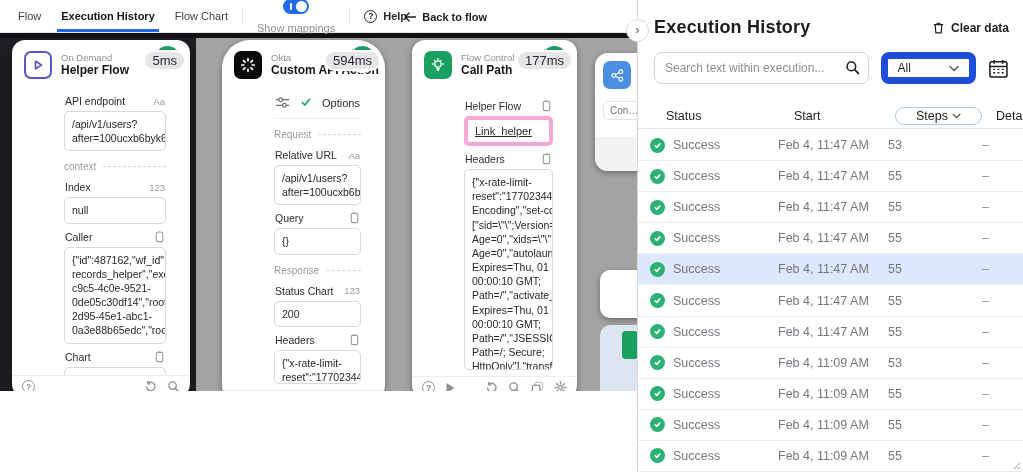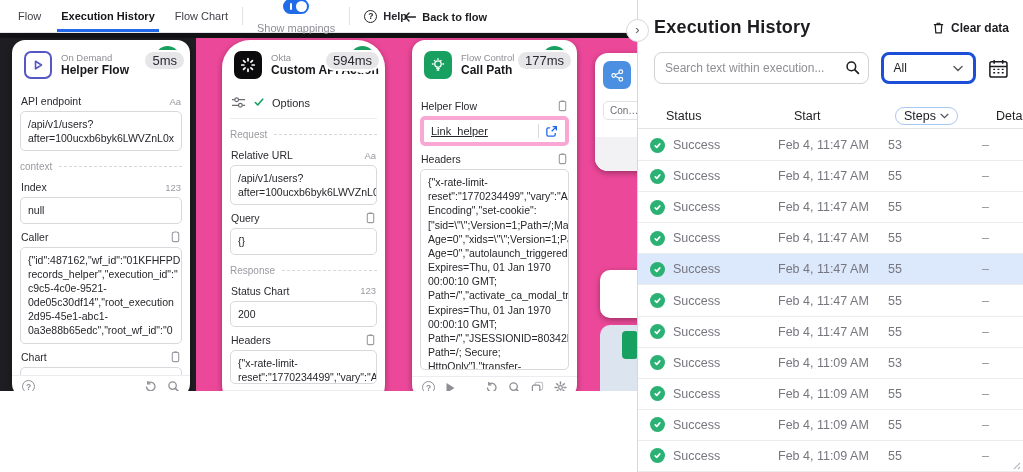--- a/index.html
+++ b/index.html
@@ -20,49 +20,49 @@
   .toggle .bar { position:absolute; left:7px; top:4px; width:2px; height:7px; background:#fff; border-radius:1px; }
   .toggle .knob { position:absolute; right:2px; top:2px; width:11px; height:11px; background:#fff; border-radius:50%; }
   .toggle-label { color:#8e8e95; }
   .help-group { display:flex; align-items:center; gap:6px; font-weight:bold; color:#26262b; }
   .qm { display:inline-flex; align-items:center; justify-content:center; width:13px; height:13px;
     border:1.2px solid currentColor; border-radius:50%; font-size:8.5px; font-weight:bold; }
   .back-link { position:absolute; right:150px; top:0; height:33px; display:flex; align-items:center; gap:6px;
     font-weight:bold; color:#1d1d21; cursor:pointer; }
 
   
-  .canvas { position:absolute; left:0; top:33px; width:637px; height:358px; background:#ec4899; overflow:hidden; }
+  .canvas { position:absolute; left:0; top:33px; width:637px; height:358px; background:#a3a3a3; overflow:hidden; }
   .darkcol { position:absolute; left:0; top:0; width:196px; height:439px; background:#1d1d22; }
   .topstrip { position:absolute; left:0; top:0; width:637px; height:5px; background:#121215; }
 
   .card { position:absolute; background:#fff; border-radius:13px; box-shadow:0 2px 6px rgba(0,0,0,.35);
     display:flex; flex-direction:column; overflow:hidden; }
   .card-head { display:flex; align-items:center; gap:9px; padding:11px 12px 9px 12px; position:relative; flex:none; }
   .app-icon { width:28px; height:28px; border-radius:7px; flex:none; display:flex; align-items:center; justify-content:center; }
   .head-txt { line-height:1.25; min-width:0; }
   .head-label { font-size:9.5px; color:#8e8e95; }
   .head-title { font-size:12px; font-weight:bold; color:#17171b; white-space:nowrap; }
   .check-badge { position:absolute; top:6px; right:10px; width:25px; height:25px; border-radius:50%;
     background:#17a05f; box-shadow:0 0 0 2px #fff; display:flex; align-items:center; justify-content:center; }
   .ms-pill { position:absolute; top:12px; right:6px; background:#e6e6e9; border-radius:9px; padding:1px 7px;
     font-size:13px; color:#2a2a30; box-shadow:0 0 0 2px #fff; }
-  .card-body { flex:1; overflow:hidden; padding:0 8px; display:flex; flex-direction:column; }
+  .card-body { flex:1; overflow:hidden; padding:0 24px; display:flex; flex-direction:column;margin-left:28px; }
   .field-head { display:flex; align-items:center; justify-content:space-between; margin:7px 1px 4px 1px; flex:none; }
   .flabel { font-size:10.5px; color:#2a2a30; }
   .ftype { font-size:9.5px; color:#9a9aa1; }
   .fbox { border:1px solid #d8d8dd; border-radius:5px; padding:5px 7px; font-size:10.5px; line-height:1.35;
     color:#26262b; white-space:pre; overflow:hidden; flex:none; }
   .fbox.fill { flex:1; }
   .section { display:flex; align-items:center; gap:7px; margin:10px 0 2px 0; flex:none; }
   .section span { font-size:10px; color:#9a9aa1; }
   .section i { flex:1; border-top:1px dashed #d8d8dd; }
   .card-footer { flex:none; border-top:1px solid #ececf0; height:22px; display:flex; align-items:center;
     padding:0 10px; color:#8e8e95; gap:10px; }
   .card-footer .spring { flex:1; }
-  .options-row { display:flex; align-items:center; gap:8px; padding:8px 1px 9px 1px; border-bottom:1px solid #ececf0; flex:none; }
+  .options-row { display:flex; align-items:center; gap:8px; padding:8px 1px 9px 1px; border-bottom:1px solid #ececf0; flex:none;justify-content:space-between; }
   .options-row span { font-size:11px; color:#2a2a30; }
   .link-box { border:4px solid #f9a8d4; border-radius:5px; padding:4px 7px; display:flex; align-items:center; flex:none; }
   .link-box a { font-size:11px; color:#26262b; text-decoration:underline; flex:1; }
   .link-box .ldiv { width:1px; height:14px; background:#d8d8dd; margin:0 6px; }
   .pin { position:absolute; top:2px; right:-13px; }
 
   
   .frag-card { position:absolute; left:595px; top:20px; width:60px; height:118px; background:#fff;
     border-radius:13px 0 0 13px; box-shadow:0 2px 6px rgba(0,0,0,.35); overflow:hidden; }
   .frag-head { display:flex; align-items:center; gap:8px; padding:8px; }
@@ -86,28 +86,28 @@
     border-left:1px solid #d7d7db; }
   .panel-title { position:absolute; left:16px; top:17px; font-size:18px; font-weight:800; letter-spacing:.2px; }
   .clear-btn { position:absolute; right:14px; top:21px; display:flex; align-items:center; gap:6px;
     font-size:12px; font-weight:bold; color:#1d1d21; cursor:pointer; }
   .search-row { position:absolute; left:16px; top:52px; right:14px; display:flex; align-items:center; gap:12px; }
   .search-wrap { position:relative; width:216px; }
   .search-wrap input { width:100%; height:32px; border:1px solid #d2d2d7; border-radius:8px; padding:0 30px 0 10px;
     font-size:12px; color:#1d1d21; outline:none; font-family:inherit; }
   .search-wrap input::placeholder { color:#8e8e95; }
   .search-wrap .sicon { position:absolute; right:9px; top:8px; }
-  .select { width:96px; height:32px; border:3px solid #1d4ed8; border-radius:8px; display:flex; align-items:center;
+  .select { width:96px; height:32px; border:7px solid #1d4ed8; border-radius:8px; display:flex; align-items:center;
     padding:0 10px; font-size:12px; cursor:pointer; }
   .select span { flex:1; }
   .thead { position:absolute; left:0; top:104px; right:0; height:25px; display:grid;
     grid-template-columns:128px 110px 92px 1fr; align-items:center; padding-left:28px;
     font-size:12.5px; color:#1d1d21; border-bottom:1px solid #e4e4e8; }
   .steps-pill { justify-self:start; display:flex; align-items:center; gap:4px; border:1px solid #a9c7f3;
-    border-radius:10px; padding:1px 8px; cursor:pointer; margin-left:-9px; }
+    border-radius:10px; padding:1px 20px; cursor:pointer; margin-left:-9px; }
   .th-details { text-align:right; padding-right:22px; display:flex; justify-content:flex-end; align-items:center; gap:5px; }
   .tbody { position:absolute; left:0; top:130px; right:0; bottom:0; overflow:hidden; }
   .trow { height:31.1px; display:grid; grid-template-columns:128px 110px 92px 1fr; align-items:center;
     padding-left:12px; border-bottom:1px solid #ececef; font-size:12.5px; color:#76767f; cursor:pointer; }
   .trow.hl { background:#dce8fb; }
   .tc.status { display:flex; align-items:center; gap:8px; }
   .tc.details { text-align:right; padding-right:34px; color:#8e8e95; }
   .scheck { width:15px; height:15px; border-radius:50%; background:#2cb174; display:flex; align-items:center; justify-content:center; flex:none; }
   .resize-handle { position:absolute; right:2px; bottom:2px; }
 

